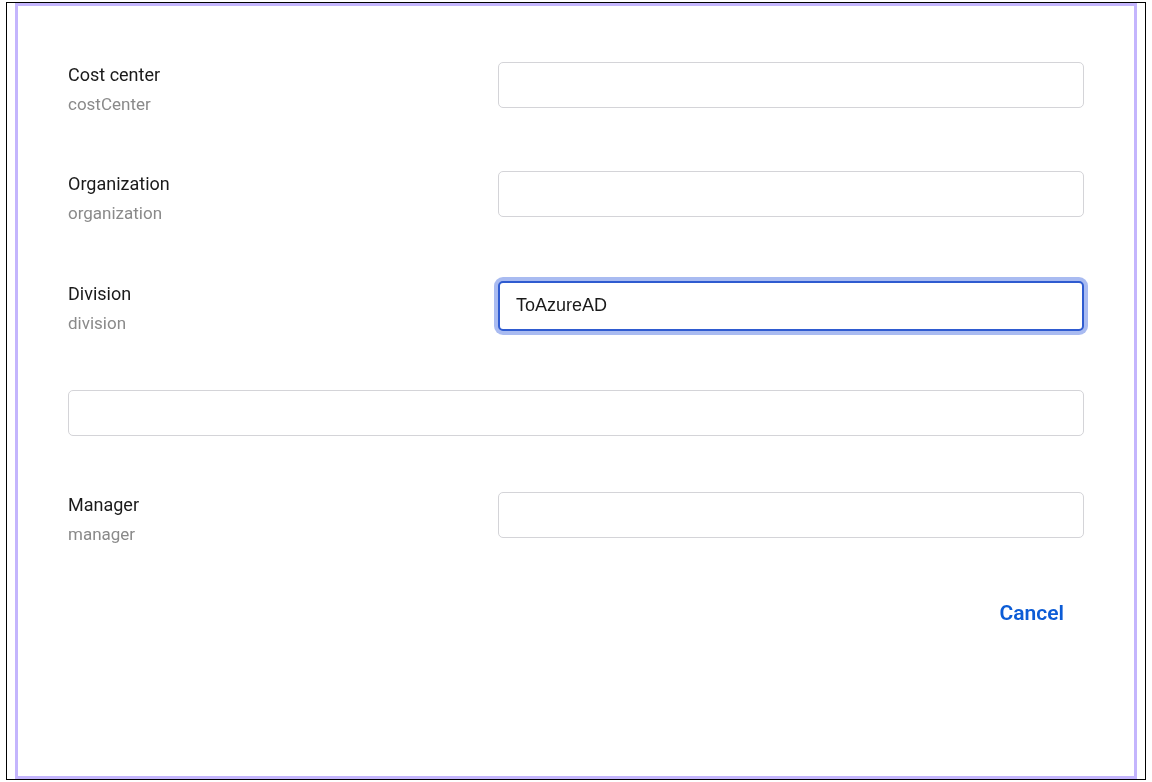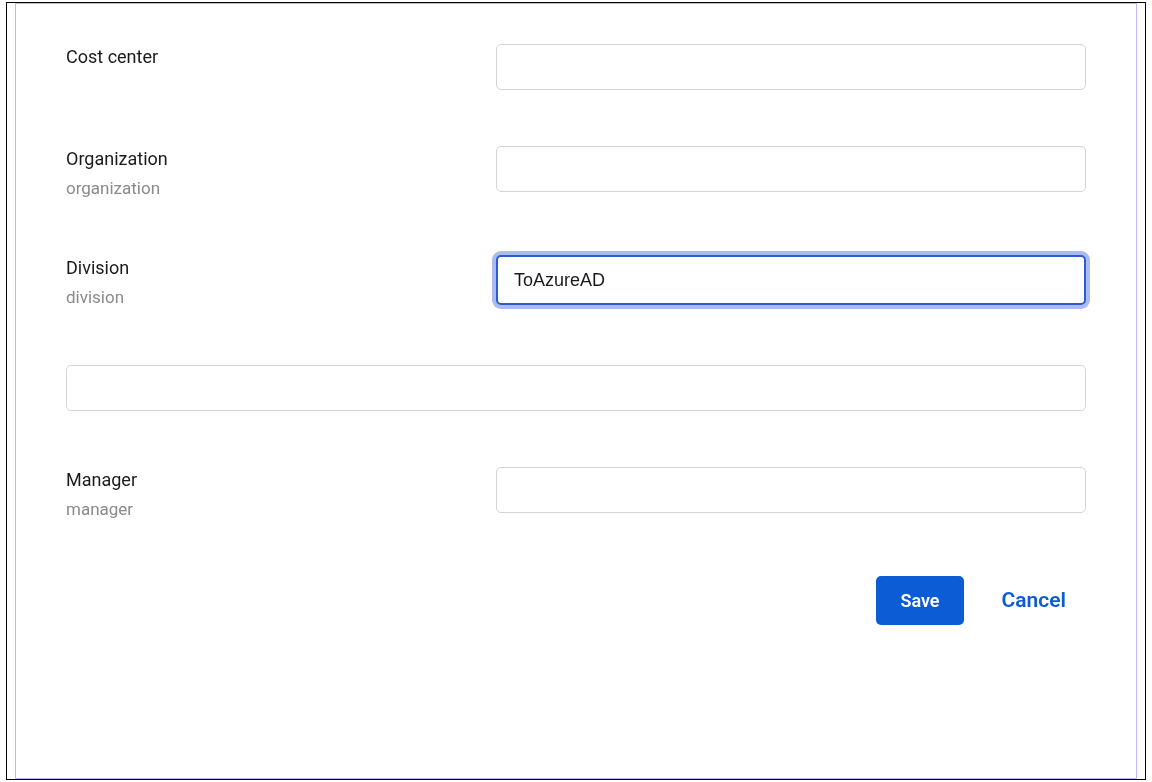--- a/index.html
+++ b/index.html
@@ -16,28 +16,28 @@
     }
     .outer-frame {
       border: 1px solid #000;
       width: 1140px;
       height: 778px;
       margin: 2px auto;
       position: relative;
       background: #fff;
     }
     .inner-frame {
-      border: 1px solid #c4b5fd;
+      border: 3px solid #c4b5fd;
       position: absolute;
       top: 0;
       left: 8px;
       right: 8px;
       bottom: 0;
       background: #fff;
-      padding: 40px 50px 30px 50px;
+      padding: 56px 50px 30px 50px;
     }
     .form-row {
       display: flex;
       align-items: flex-start;
       margin-bottom: 56px;
     }
     .label-col {
       width: 430px;
       flex-shrink: 0;
     }
@@ -105,20 +105,21 @@
   </style>
 </head>
 <body>
 
 <div class="outer-frame">
   <div class="inner-frame">
 
     <div class="form-row">
       <div class="label-col">
         <div class="label-title">Cost center</div>
+        <div class="label-sub">costCenter</div>
       </div>
       <div class="input-col">
         <input type="text" class="text-input" value="" style="">
       </div>
     </div>
 
     <div class="form-row">
       <div class="label-col">
         <div class="label-title">Organization</div>
         <div class="label-sub">organization</div>
@@ -149,18 +150,17 @@
       <div class="label-col">
         <div class="label-title">Manager</div>
         <div class="label-sub">manager</div>
       </div>
       <div class="input-col">
         <input type="text" class="text-input" value="" style="">
       </div>
     </div>
 
     <div class="button-row">
-      <button class="btn-primary">Save</button>
       <button class="btn-link">Cancel</button>
     </div>
 
   </div>
 </div>
 
 </body></html>

